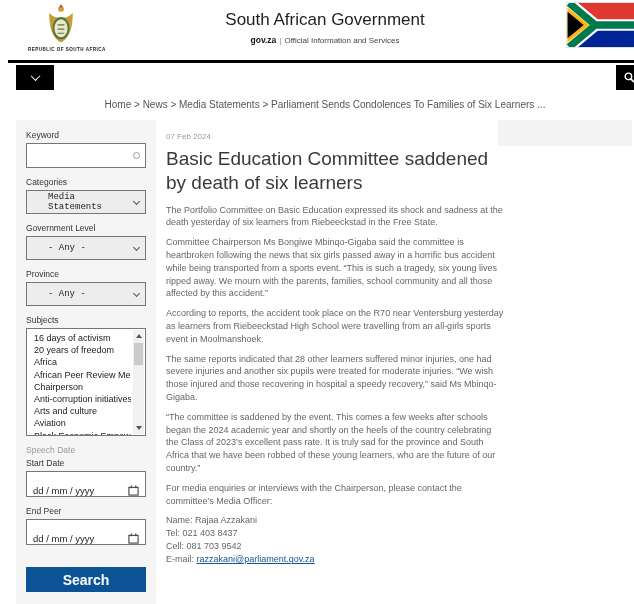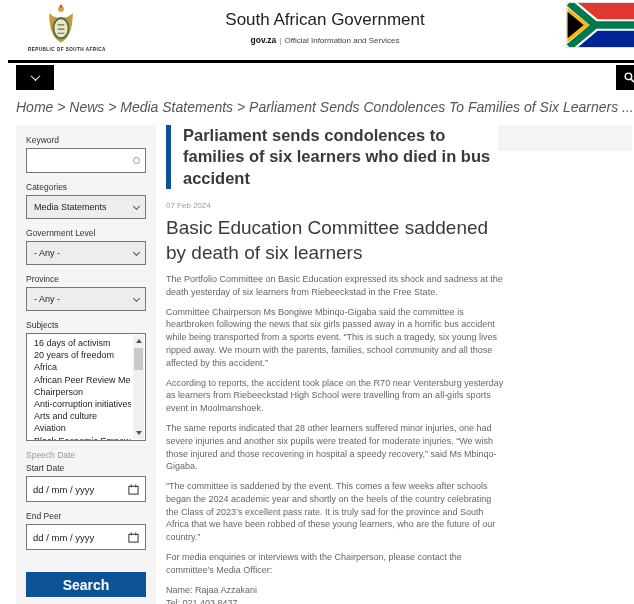--- a/index.html
+++ b/index.html
@@ -24,45 +24,45 @@
   .flag{position:absolute;right:4px;top:2px;border:1px solid #e2e2e2;}
 
   
   .top-rule{height:3px;background:var(--nav);}
   .nav-row{position:relative;height:28px;background:#fff;}
   .menu-btn{position:absolute;left:8px;top:2px;width:38px;height:25px;background:var(--nav);border:0;cursor:pointer;display:flex;align-items:center;justify-content:center;}
   .chev{width:7px;height:7px;border-right:1.6px solid #fff;border-bottom:1.6px solid #fff;transform:rotate(45deg) translate(-1px,-1px);}
   .search-btn{position:absolute;right:0;top:2px;width:26px;height:25px;background:var(--nav);border:0;cursor:pointer;display:flex;align-items:center;justify-content:center;}
 
   
-  .breadcrumb{margin:8px 8px 0 8px;font-size:14px;font-style:italic;color:#555;}
+  .breadcrumb{margin:8px 8px 0 8px;font-size:10px;color:#555;text-align:center;}
 
   
   .content{display:flex;gap:10px;padding:10px 8px 0 8px;align-items:flex-start;}
 
   
   .sidebar{width:140px;flex:0 0 140px;background:var(--sidebar_bg);padding:10px 10px 12px 10px;}
   .f-label{font-size:8.5px;font-weight:normal;color:#333;margin-bottom:3px;}
   .f-label.muted{font-weight:normal;color:#999;margin-top:9px;}
   .field{margin-bottom:9px;}
   .text-input{position:relative;height:25px;background:#fff;border:1px solid #767676;}
   .text-input input{width:100%;height:100%;border:0;background:transparent;font-size:9px;padding:0 16px 0 5px;outline:none;font-family:"Liberation Sans",sans-serif;}
   .circle-icon{position:absolute;right:5px;top:8px;width:7px;height:7px;border:1px solid #9a9a9a;border-radius:50%;}
-  .select{position:relative;height:24px;background:#ededed;border:1px solid #767676;display:flex;align-items:center;padding:0 16px 0 7px;font-size:9px;color:#222;cursor:pointer;}
+  .select{position:relative;height:24px;background:#ededed;border:1px solid #767676;display:flex;align-items:center;padding:0 16px 0 21px;font-size:9px;color:#222;cursor:pointer;font-family:Liberation Mono, monospace;}
   .select .chev-d{position:absolute;right:6px;top:8px;width:5px;height:5px;border-right:1.4px solid #555;border-bottom:1.4px solid #555;transform:rotate(45deg);}
   .listbox{position:relative;height:108px;background:#fff;border:1px solid #767676;overflow:hidden;}
   .list-items{padding:3px 14px 0 7px;}
   .list-item{font-size:9px;line-height:12.2px;color:#222;white-space:nowrap;overflow:hidden;cursor:pointer;}
   .sb{position:absolute;top:1px;right:1px;bottom:1px;width:11px;background:#f1f1f1;}
   .sb-btn{height:12px;display:flex;align-items:center;justify-content:center;cursor:pointer;}
   .sb-btn.down{position:absolute;bottom:0;left:0;right:0;}
   .tri-up{width:0;height:0;border-left:3px solid transparent;border-right:3px solid transparent;border-bottom:4px solid #555;}
   .tri-down{width:0;height:0;border-left:3px solid transparent;border-right:3px solid transparent;border-top:4px solid #555;}
   .sb-thumb{position:absolute;top:13px;left:1px;width:9px;height:22px;background:#cacaca;cursor:pointer;}
-  .date-input{height:26px;background:#fff;border:1px solid #767676;display:flex;align-items:center;justify-content:space-between;padding:12px 6px;cursor:text;}
+  .date-input{height:26px;background:#fff;border:1px solid #767676;display:flex;align-items:flex-end;justify-content:space-between;padding:0 6px;cursor:text;}
   .date-input .dtext{font-size:9.5px;color:#222;}
   .search-button{margin-top:13px;width:100%;height:25px;background:var(--accent);color:#fff;border:0;font-size:14px;font-weight:bold;cursor:pointer;font-family:"Liberation Sans",sans-serif;}
 
   
   .article{flex:1;position:relative;min-height:460px;}
   .header-box{position:absolute;right:2px;top:0;width:134px;height:26px;background:#f4f4f4;}
   h1.art-title{border-left:5px solid var(--accent);padding-left:12px;max-width:345px;font-size:16.5px;line-height:1.3;font-weight:600;color:#3a3a3a;}
   .art-date{margin-top:12px;font-size:8px;color:#9a9a9a;}
   h2.art-sub{margin-top:6px;max-width:335px;font-size:19px;line-height:1.28;font-weight:500;color:#3a3a3a;}
   .paras{margin-top:8px;max-width:338px;}
@@ -204,21 +204,20 @@
             <line x1="8.5" y1="0.5" x2="8.5" y2="3.5" stroke="#333" stroke-width="1.1"></line>
           </svg>
         </div>
       </div>
 
       <button class="search-button">Search</button>
     </aside>
 
     <main class="article">
       <div class="header-box"></div>
-      <h1 class="art-title">Parliament sends condolences to families of six learners who died in bus accident</h1>
       <div class="art-date">07 Feb 2024</div>
       <h2 class="art-sub">Basic Education Committee saddened by death of six learners</h2>
 
       <div class="paras">
           <p class="para">The Portfolio Committee on Basic Education expressed its shock and sadness at the death yesterday of six learners from Riebeeckstad in the Free State.</p>
           <p class="para">Committee Chairperson Ms Bongiwe Mbinqo-Gigaba said the committee is heartbroken following the news that six girls passed away in a horrific bus accident while being transported from a sports event. “This is such a tragedy, six young lives ripped away. We mourn with the parents, families, school community and all those affected by this accident.”</p>
           <p class="para">According to reports, the accident took place on the R70 near Ventersburg yesterday as learners from Riebeeckstad High School were travelling from an all-girls sports event in Moolmanshoek.</p>
           <p class="para">The same reports indicated that 28 other learners suffered minor injuries, one had severe injuries and another six pupils were treated for moderate injuries. “We wish those injured and those recovering in hospital a speedy recovery,” said Ms Mbinqo-Gigaba.</p>
           <p class="para">“The committee is saddened by the event. This comes a few weeks after schools began the 2024 academic year and shortly on the heels of the country celebrating the Class of 2023’s excellent pass rate. It is truly sad for the province and South Africa that we have been robbed of these young learners, who are the future of our country.”</p>
           <p class="para">For media enquiries or interviews with the Chairperson, please contact the committee’s Media Officer:</p>

